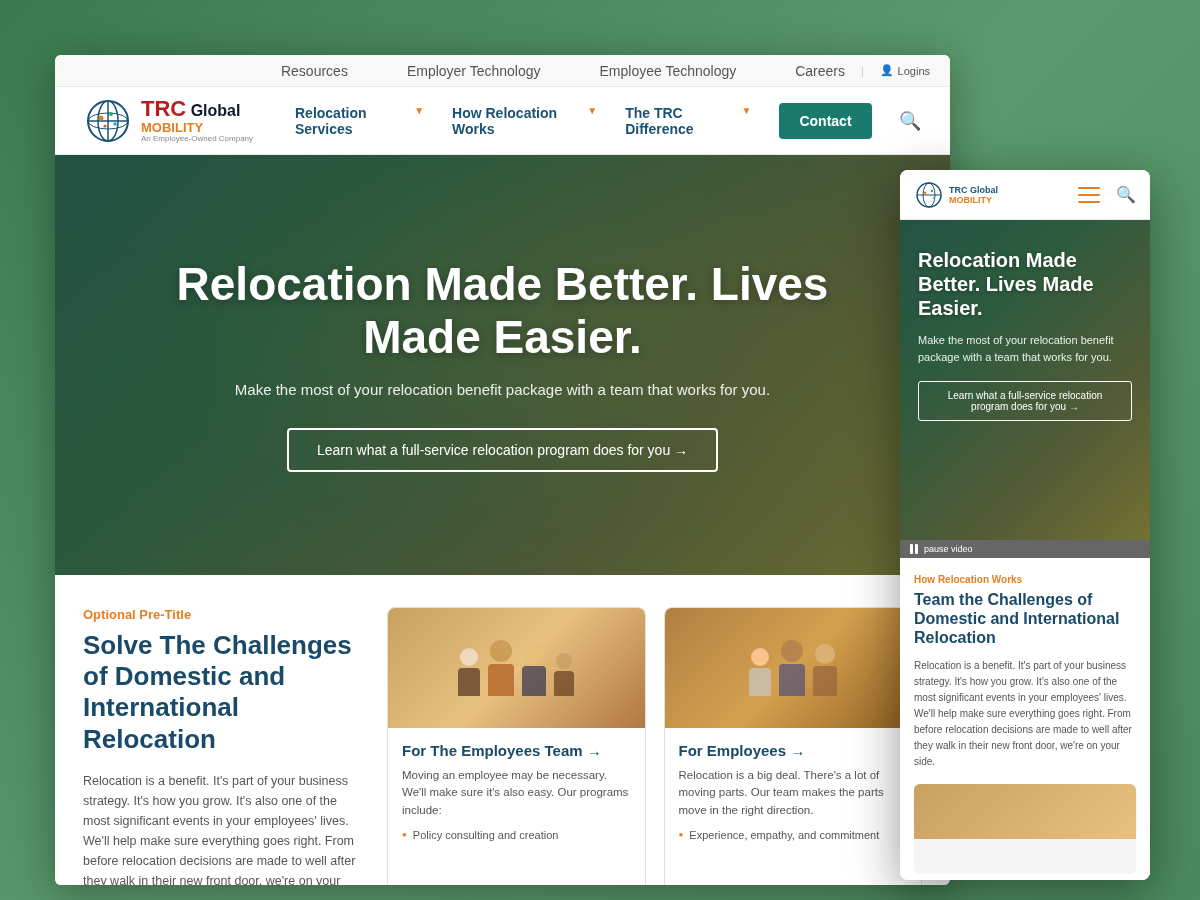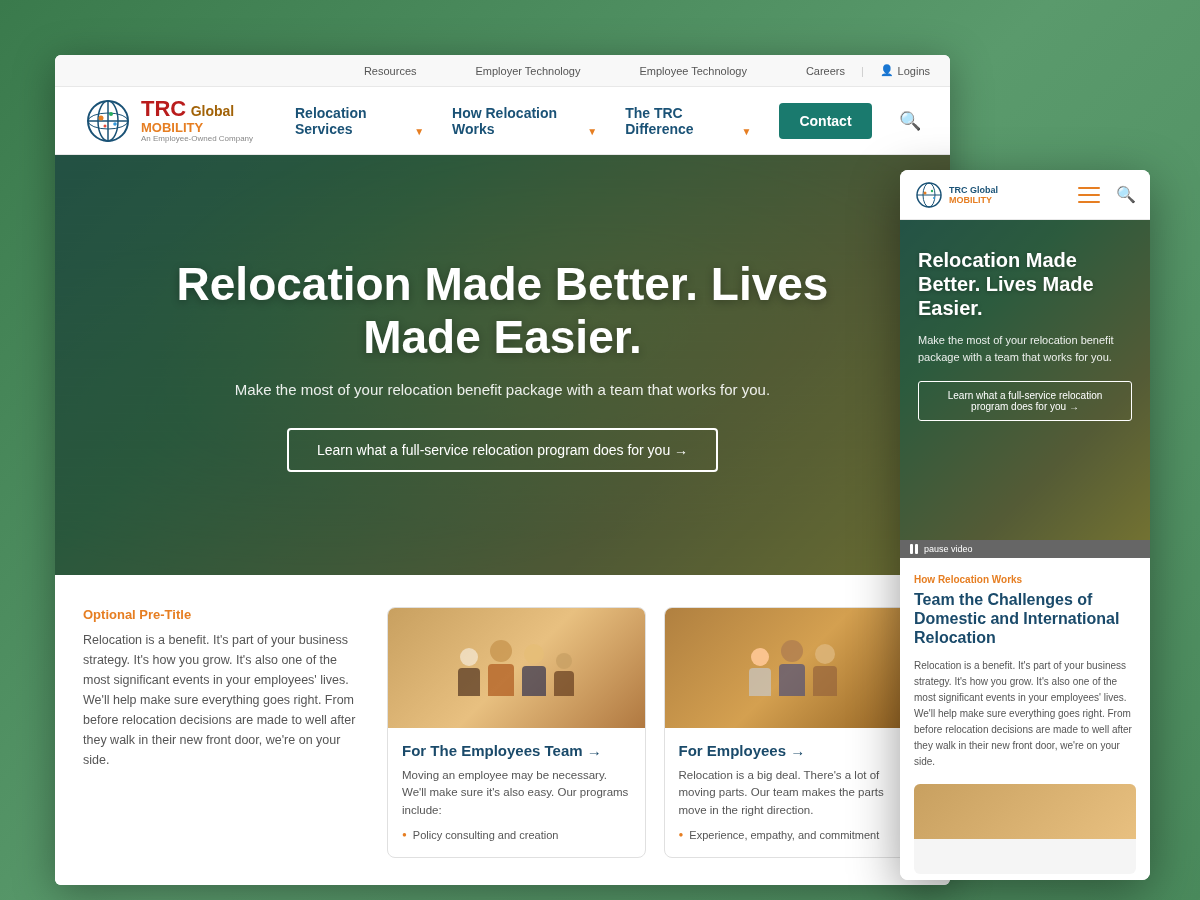--- a/index.html
+++ b/index.html
@@ -39,21 +39,21 @@
       background: #f8f8f8;
       height: 32px;
       display: flex;
       align-items: center;
       justify-content: flex-end;
       padding: 0 20px;
       border-bottom: 1px solid #e8e8e8;
       gap: 16px;
     }
     .utility-bar a {
-      font-size: 11px;
+      font-size: 14px;
       color: #555;
       text-decoration: none;
       padding-left: 43px;
     }
     .utility-bar .divider {
       color: #ccc;
       font-size: 11px;
     }
     .login-btn {
       display: flex;
@@ -87,23 +87,23 @@
       display: flex;
       flex-direction: column;
       line-height: 1.1;
     }
     .logo-trc {
       font-size: 22px;
       font-weight: bold;
       color: #b91c1c;
     }
     .logo-global {
-      font-size: 14px;
-      font-weight: bold;
-      color: #a16207;
+      font-size: 16px;
+      font-weight: bold;
+      color: #0f172a;
     }
     .logo-mobility {
       font-size: 13px;
       font-weight: bold;
       color: #e67e22;
     }
     .logo-sub {
       font-size: 8px;
       color: #888;
     }
@@ -112,21 +112,21 @@
       align-items: center;
       gap: 28px;
       margin-left: auto;
     }
     .nav-link {
       font-size: 14px;
       color: #1a5276;
       text-decoration: none;
       font-weight: 600;
       display: flex;
-      align-items: flex-end;
+      align-items: flex-start;
       gap: 5px;
     }
     .nav-link .arrow {
       font-size: 10px;
       color: #e67e22;
     }
     .contact-btn {
       background: #1a7a6e;
       color: #fff;
       border: none;
@@ -554,20 +554,21 @@
       <h1 class="hero-title">Relocation Made Better. Lives Made Easier.</h1>
       <p class="hero-subtitle">Make the most of your relocation benefit package with a team that works for you.</p>
       <button class="hero-cta">Learn what a full-service relocation program does for you →</button>
     </div>
   </div>
 
   <div class="content-section">
 
     <div class="content-left">
       <div class="pre-title">Optional Pre-Title</div>
+      <h2 class="section-title">Solve The Challenges of Domestic and International Relocation</h2>
       <p class="section-body">Relocation is a benefit. It's part of your business strategy. It's how you grow. It's also one of the most significant events in your employees' lives. We'll help make sure everything goes right. From before relocation decisions are made to well after they walk in their new front door, we're on your side.</p>
     </div>
 
     <div class="cards-area">
 
       <div class="card">
         <div class="card-img">
           <div class="card-img-people">
 
             <div class="people-group">

